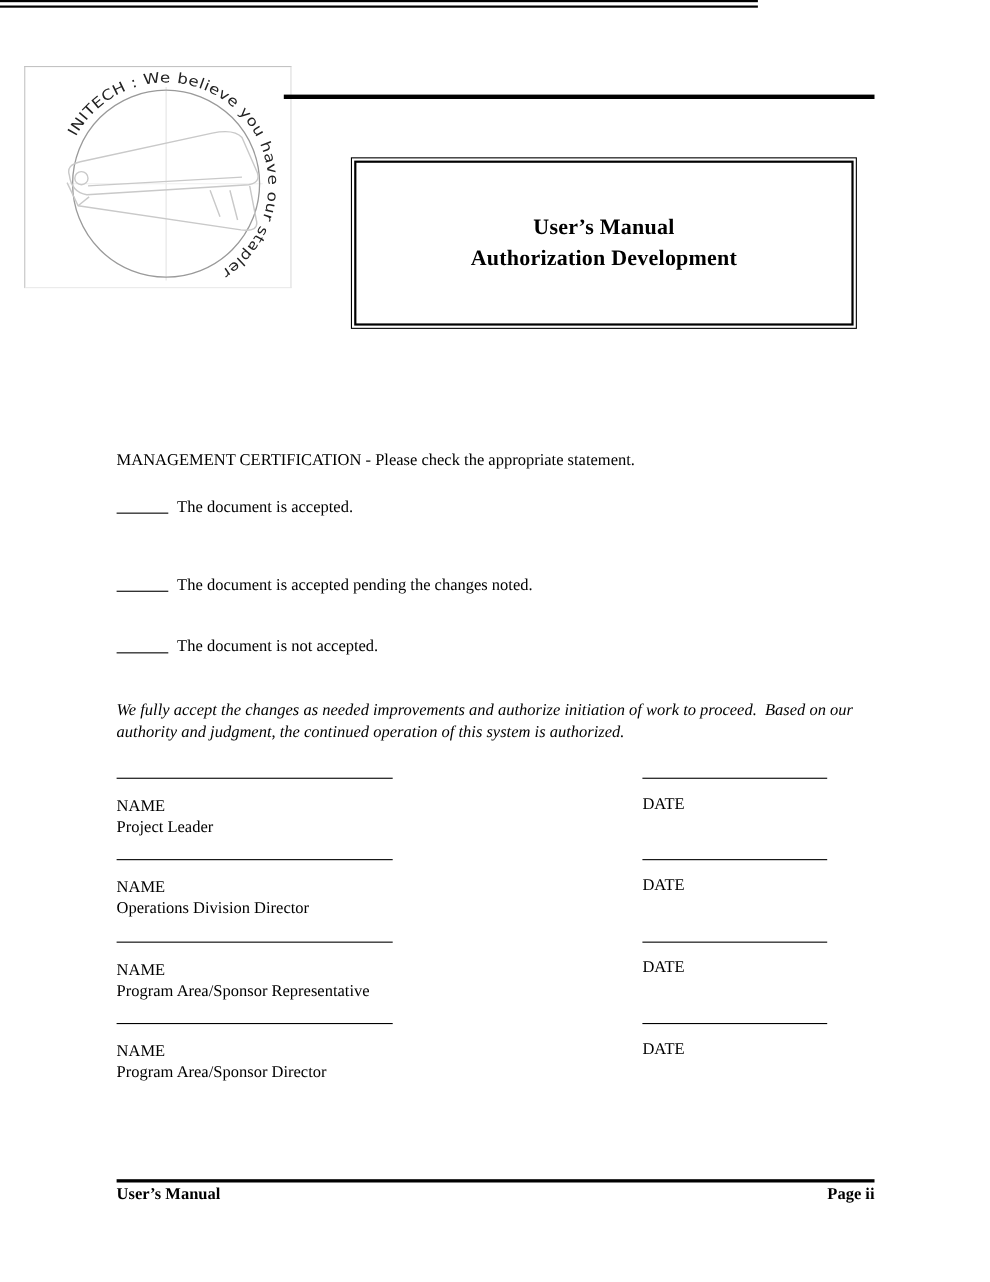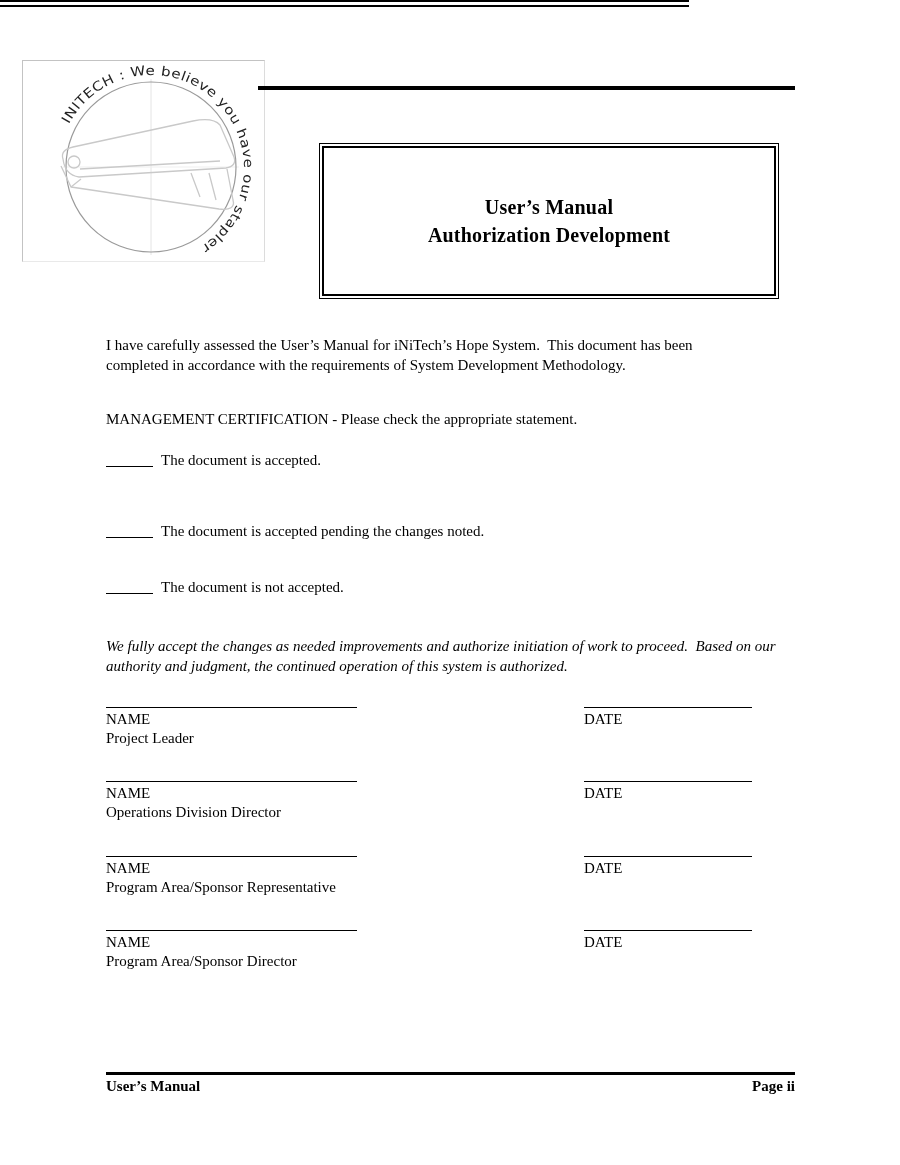--- a/index.html
+++ b/index.html
@@ -80,30 +80,30 @@
     border-bottom: 1.4px solid #000;
     margin-right: 8px;
     transform: translateY(2px);
   }
 
   .sig-name {
     position: absolute;
     left: 106px;
     width: 251px;
     border-top: 1.5px solid #000;
-    padding-top: 2px;
+    padding-top: 16px;
     font-size: 15px;
     line-height: 18.5px;
   }
   .sig-date {
     position: absolute;
     left: 584px;
     width: 168px;
     border-top: 1.5px solid #000;
-    padding-top: 2px;
+    padding-top: 14px;
     font-size: 15px;
     line-height: 18.5px;
   }
   .sig-row-0 { top: 707px; }
   .sig-row-1 { top: 781px; }
   .sig-row-2 { top: 856px; }
   .sig-row-3 { top: 930px; }
 
   #footer-row {
     position: absolute;
@@ -146,21 +146,20 @@
     </svg>
   </div>
 
   <div id="top-rule" class="rule"></div>
 
   <div id="title-box">
     <div class="title-line">User’s Manual</div>
     <div class="title-line">Authorization Development</div>
   </div>
 
-  <div id="intro-para" class="para">I have carefully assessed the User’s Manual for iNiTech’s Hope System.  This document has been completed in accordance with the requirements of System Development Methodology.</div>
 
   <div id="mgmt-heading">MANAGEMENT CERTIFICATION - Please check the appropriate statement.</div>
 
   <div id="option-0" class="option">
     <span class="blank"></span><span>The document is accepted.</span>
   </div>
   <div id="option-2" class="option">
     <span class="blank"></span><span>The document is not accepted.</span>
   </div>
   <div id="option-1" class="option">

